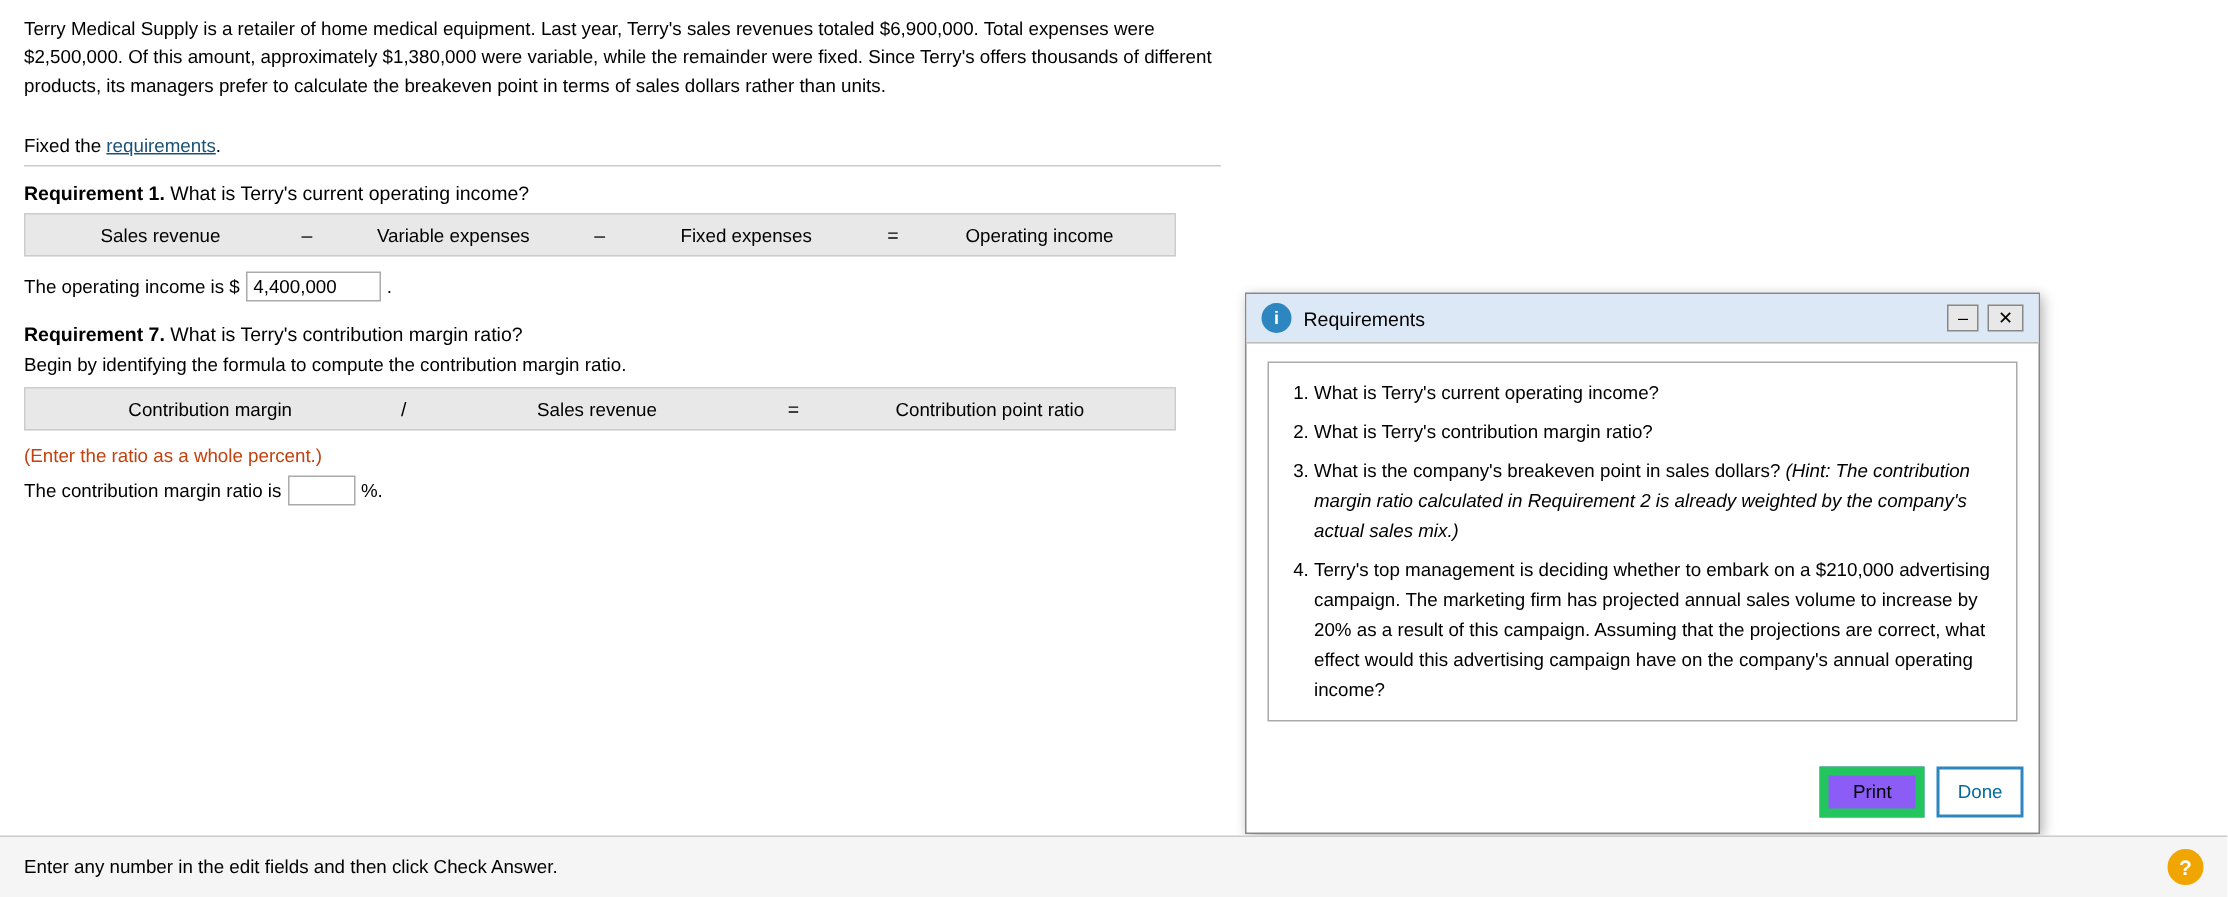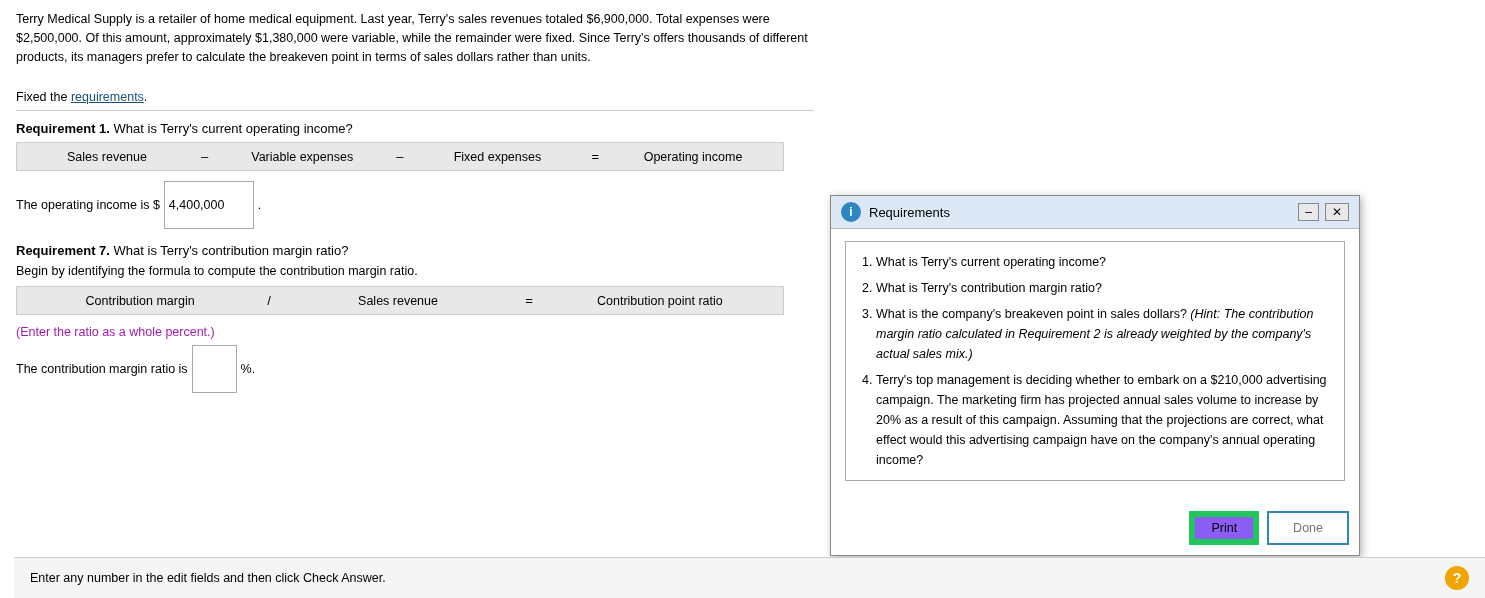--- a/index.html
+++ b/index.html
@@ -83,40 +83,40 @@
 
     .answer-row {
       display: flex;
       align-items: center;
       margin-bottom: 12px;
       font-size: 12.5px;
     }
 
     .answer-row input {
       border: 1px solid #aaa;
-      padding: 16px 4px;
+      padding: 2px 4px;
       font-size: 12.5px;
       width: 90px;
       margin: 0 4px;
     }
 
     .answer-row-percent input {
       width: 45px;
     }
 
     .green-hint {
-      color: #a21caf;
+      color: #c2410c;
       font-size: 12.5px;
       margin-bottom: 6px;
     }
 
     .footer-bar {
       position: absolute;
       bottom: 0;
-      left: 14px;
+      left: 0;
       right: 0;
       background: #f5f5f5;
       border-top: 1px solid #ccc;
       padding: 8px 16px;
       font-size: 12.5px;
       display: flex;
       align-items: center;
       justify-content: space-between;
     }
 
@@ -228,24 +228,24 @@
       border: 6px solid #22c55e;
       background: #8b5cf6;
       padding: 4px 16px;
       cursor: pointer;
       font-size: 12.5px;
     }
 
     .btn-done {
       border: 2px solid #2e86c1;
       background: #fff;
-      padding: 4px 24px;
+      padding: 4px 12px;
       cursor: pointer;
       font-size: 12.5px;
-      color: #737373;
+      color: #0369a1;
     }
 
     .section-gap {
       margin-bottom: 14px;
     }
   </style>
 </head>
 <body>
 
 <div class="main-content">

